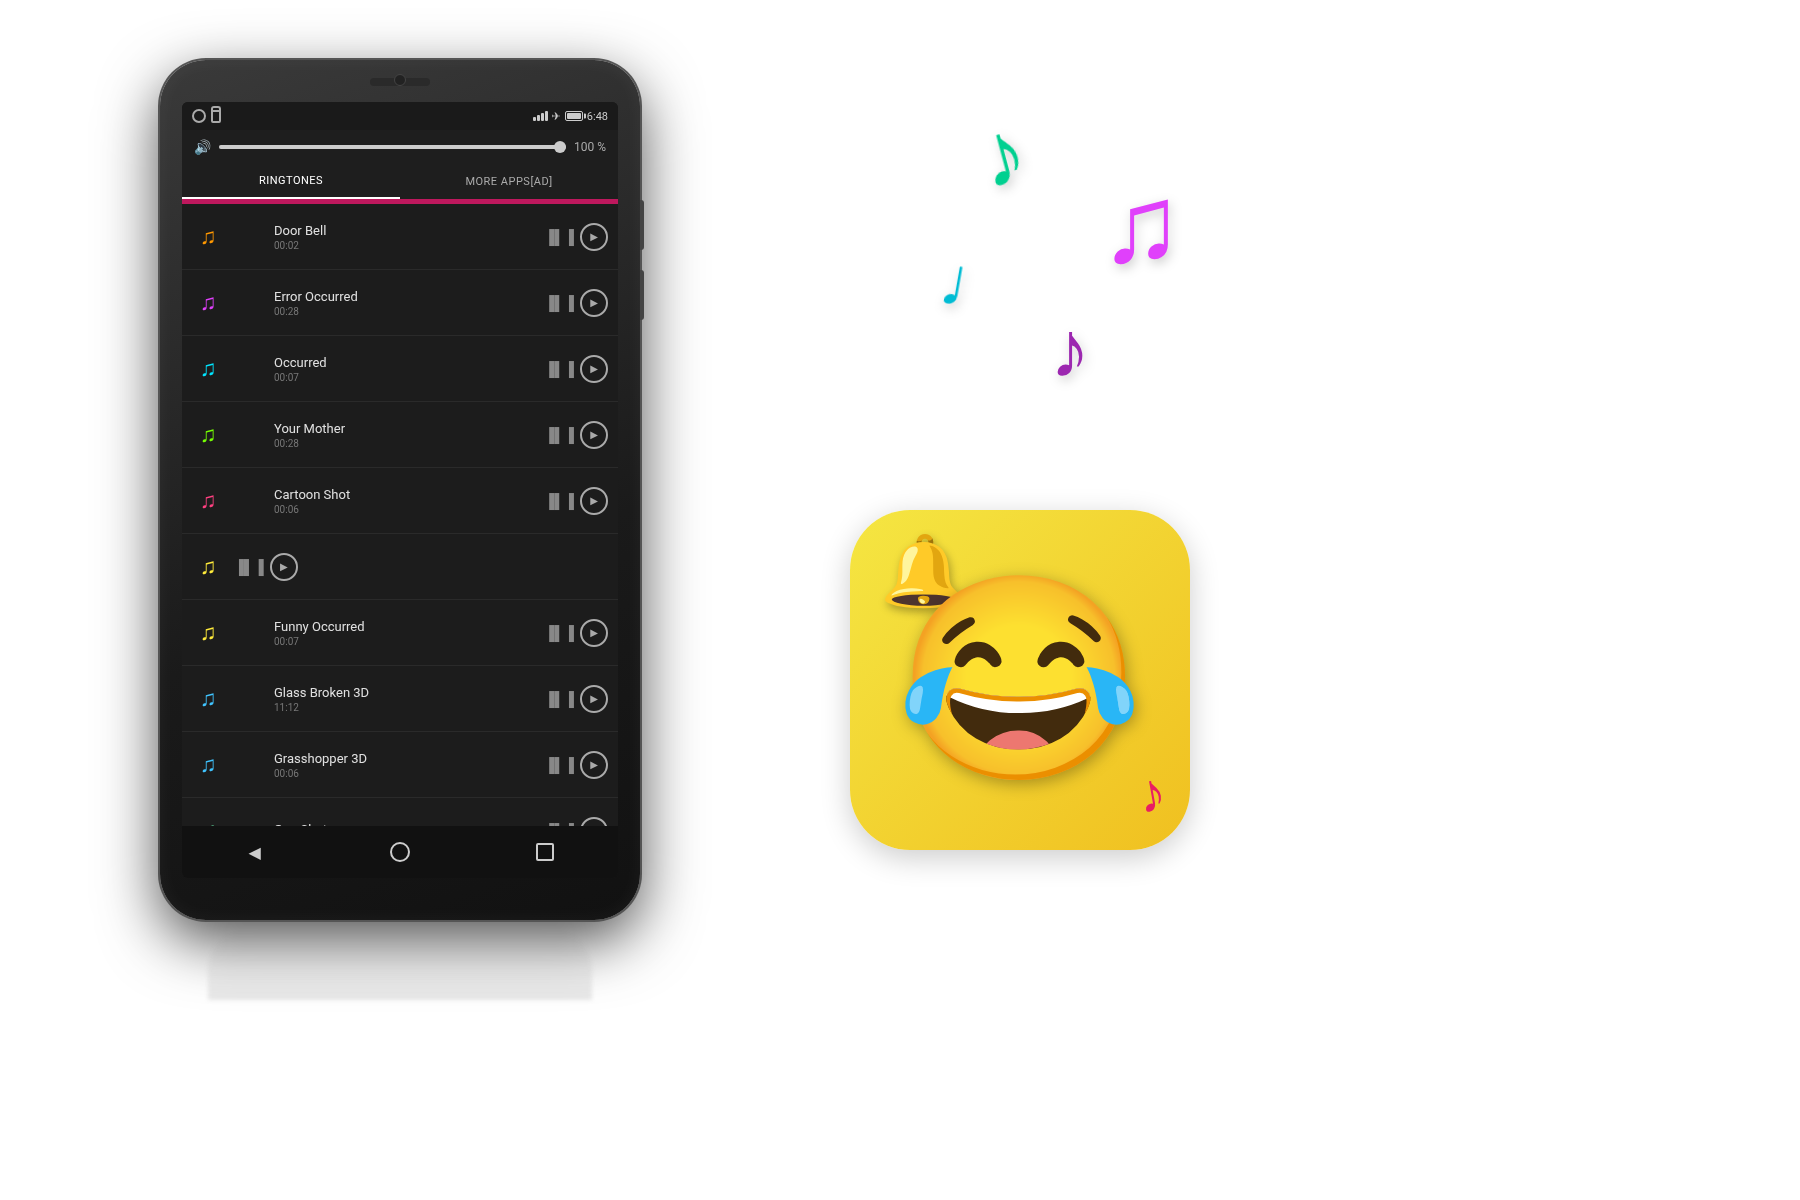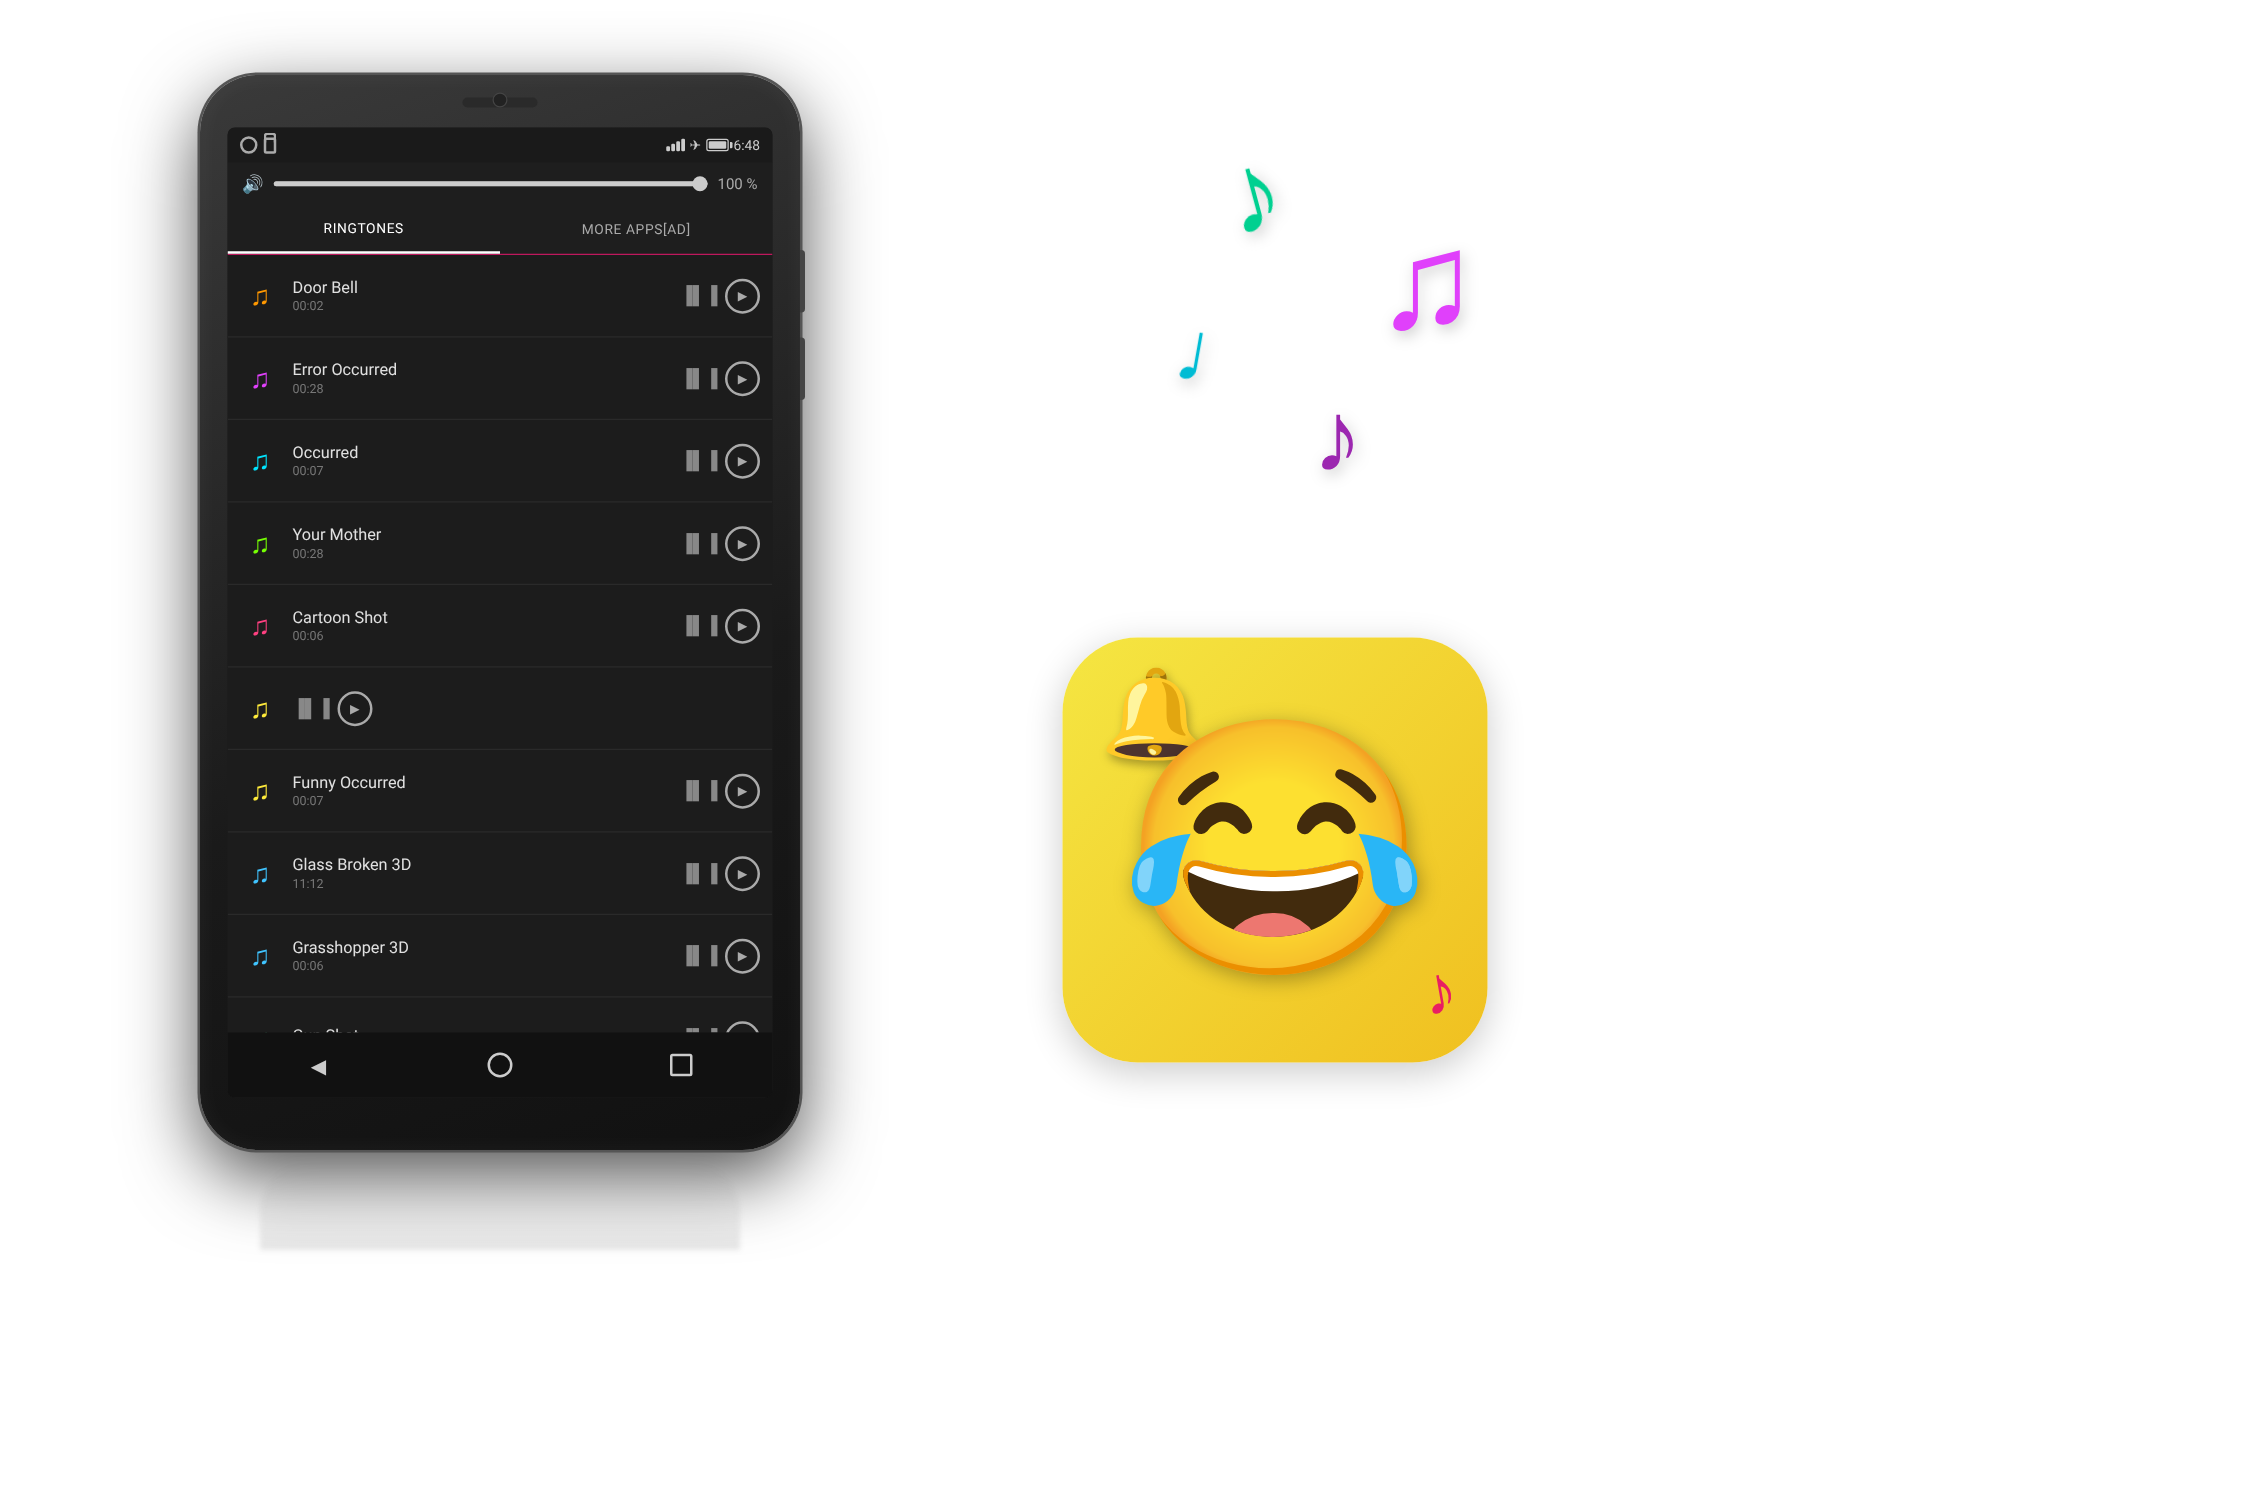--- a/index.html
+++ b/index.html
@@ -172,21 +172,21 @@
     }
     .vol-pct {
       font-size: 12px; color: #aaa; min-width: 32px; text-align: right;
     }
 
     
     .tabs-row {
       background: #1e1e1e;
       height: 40px;
       display: flex;
-      border-bottom: 1px solid #be185d;
+      border-bottom: 5px solid #be185d;
       flex-shrink: 0;
       text-align: right;
     }
     .tab-item {
       flex: 1;
       display: flex;
       align-items: center;
       justify-content: center;
       font-size: 11px;
       color: #aaa;
@@ -215,21 +215,21 @@
     .note-icon {
       width: 32px;
       height: 32px;
       display: flex;
       align-items: center;
       justify-content: center;
       font-size: 22px;
       flex-shrink: 0;
       margin-right: 10px;
     }
-    .ringtone-info { flex: 1; }
+    .ringtone-info { flex: 1; margin-left: 40px; }
     .ringtone-name {
       font-size: 13px;
       color: #e0e0e0;
       font-weight: 400;
     }
     .ringtone-duration {
       font-size: 10px;
       color: #777;
       margin-top: 2px;
     }

